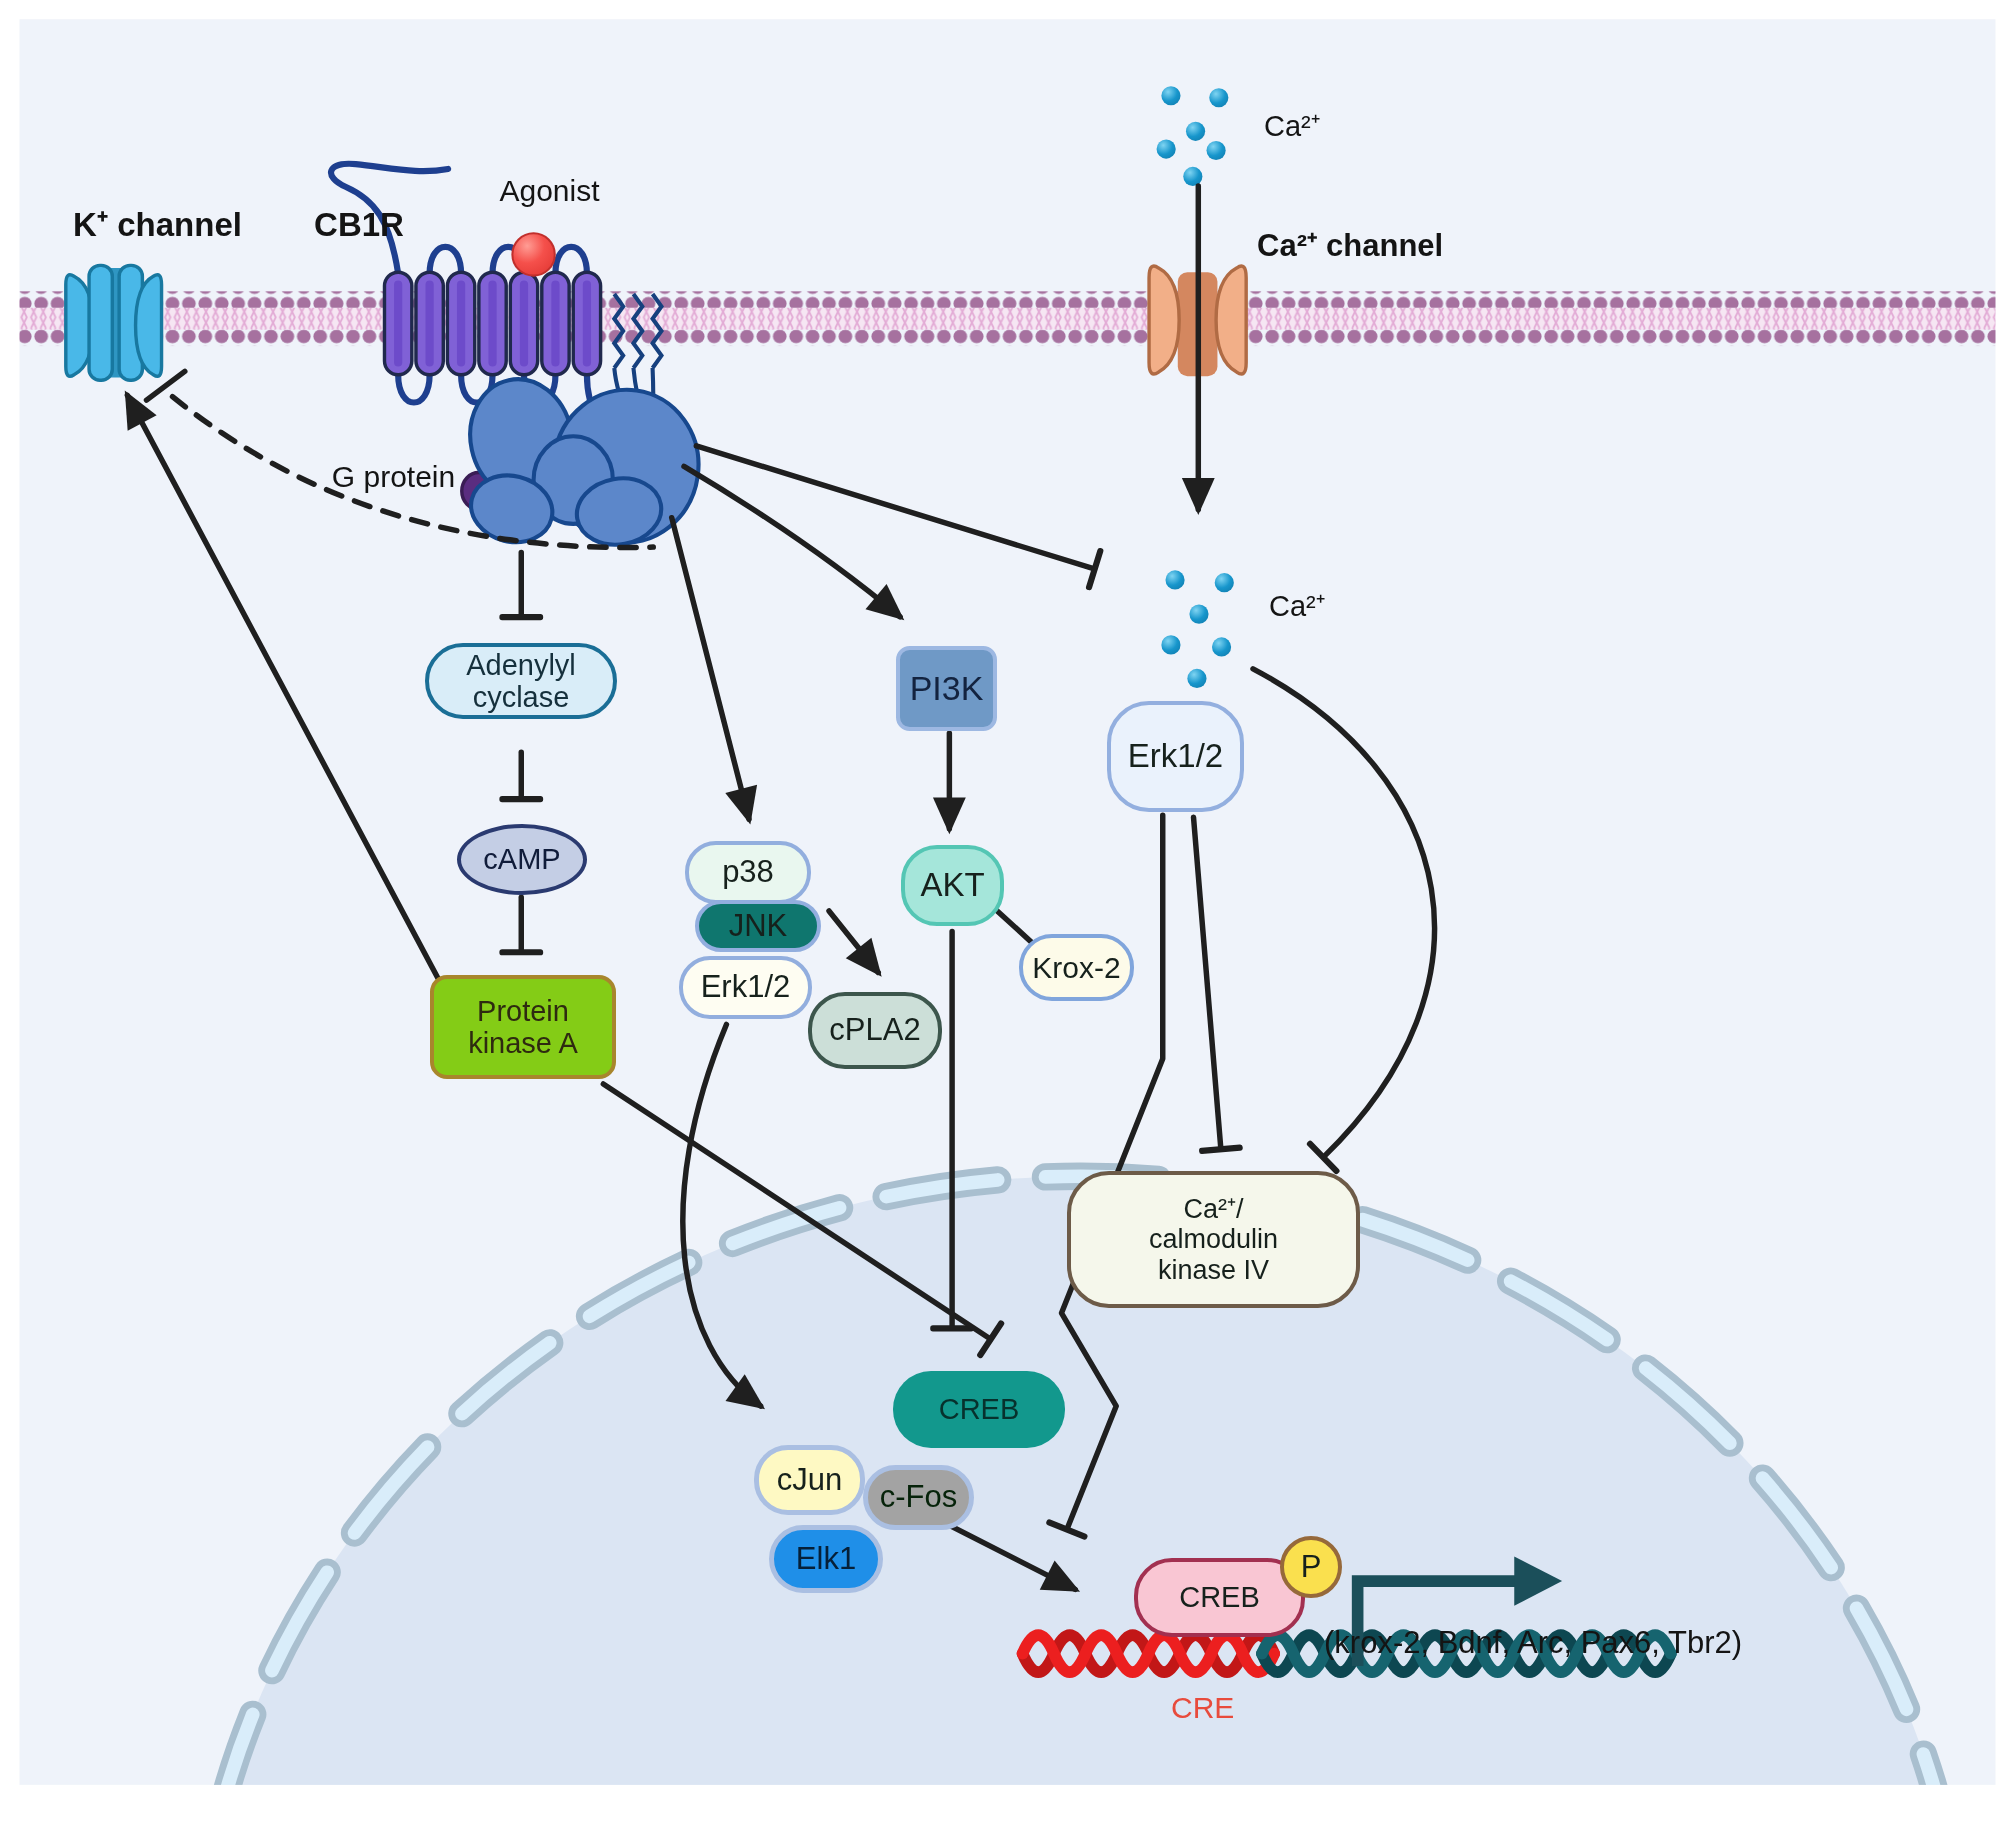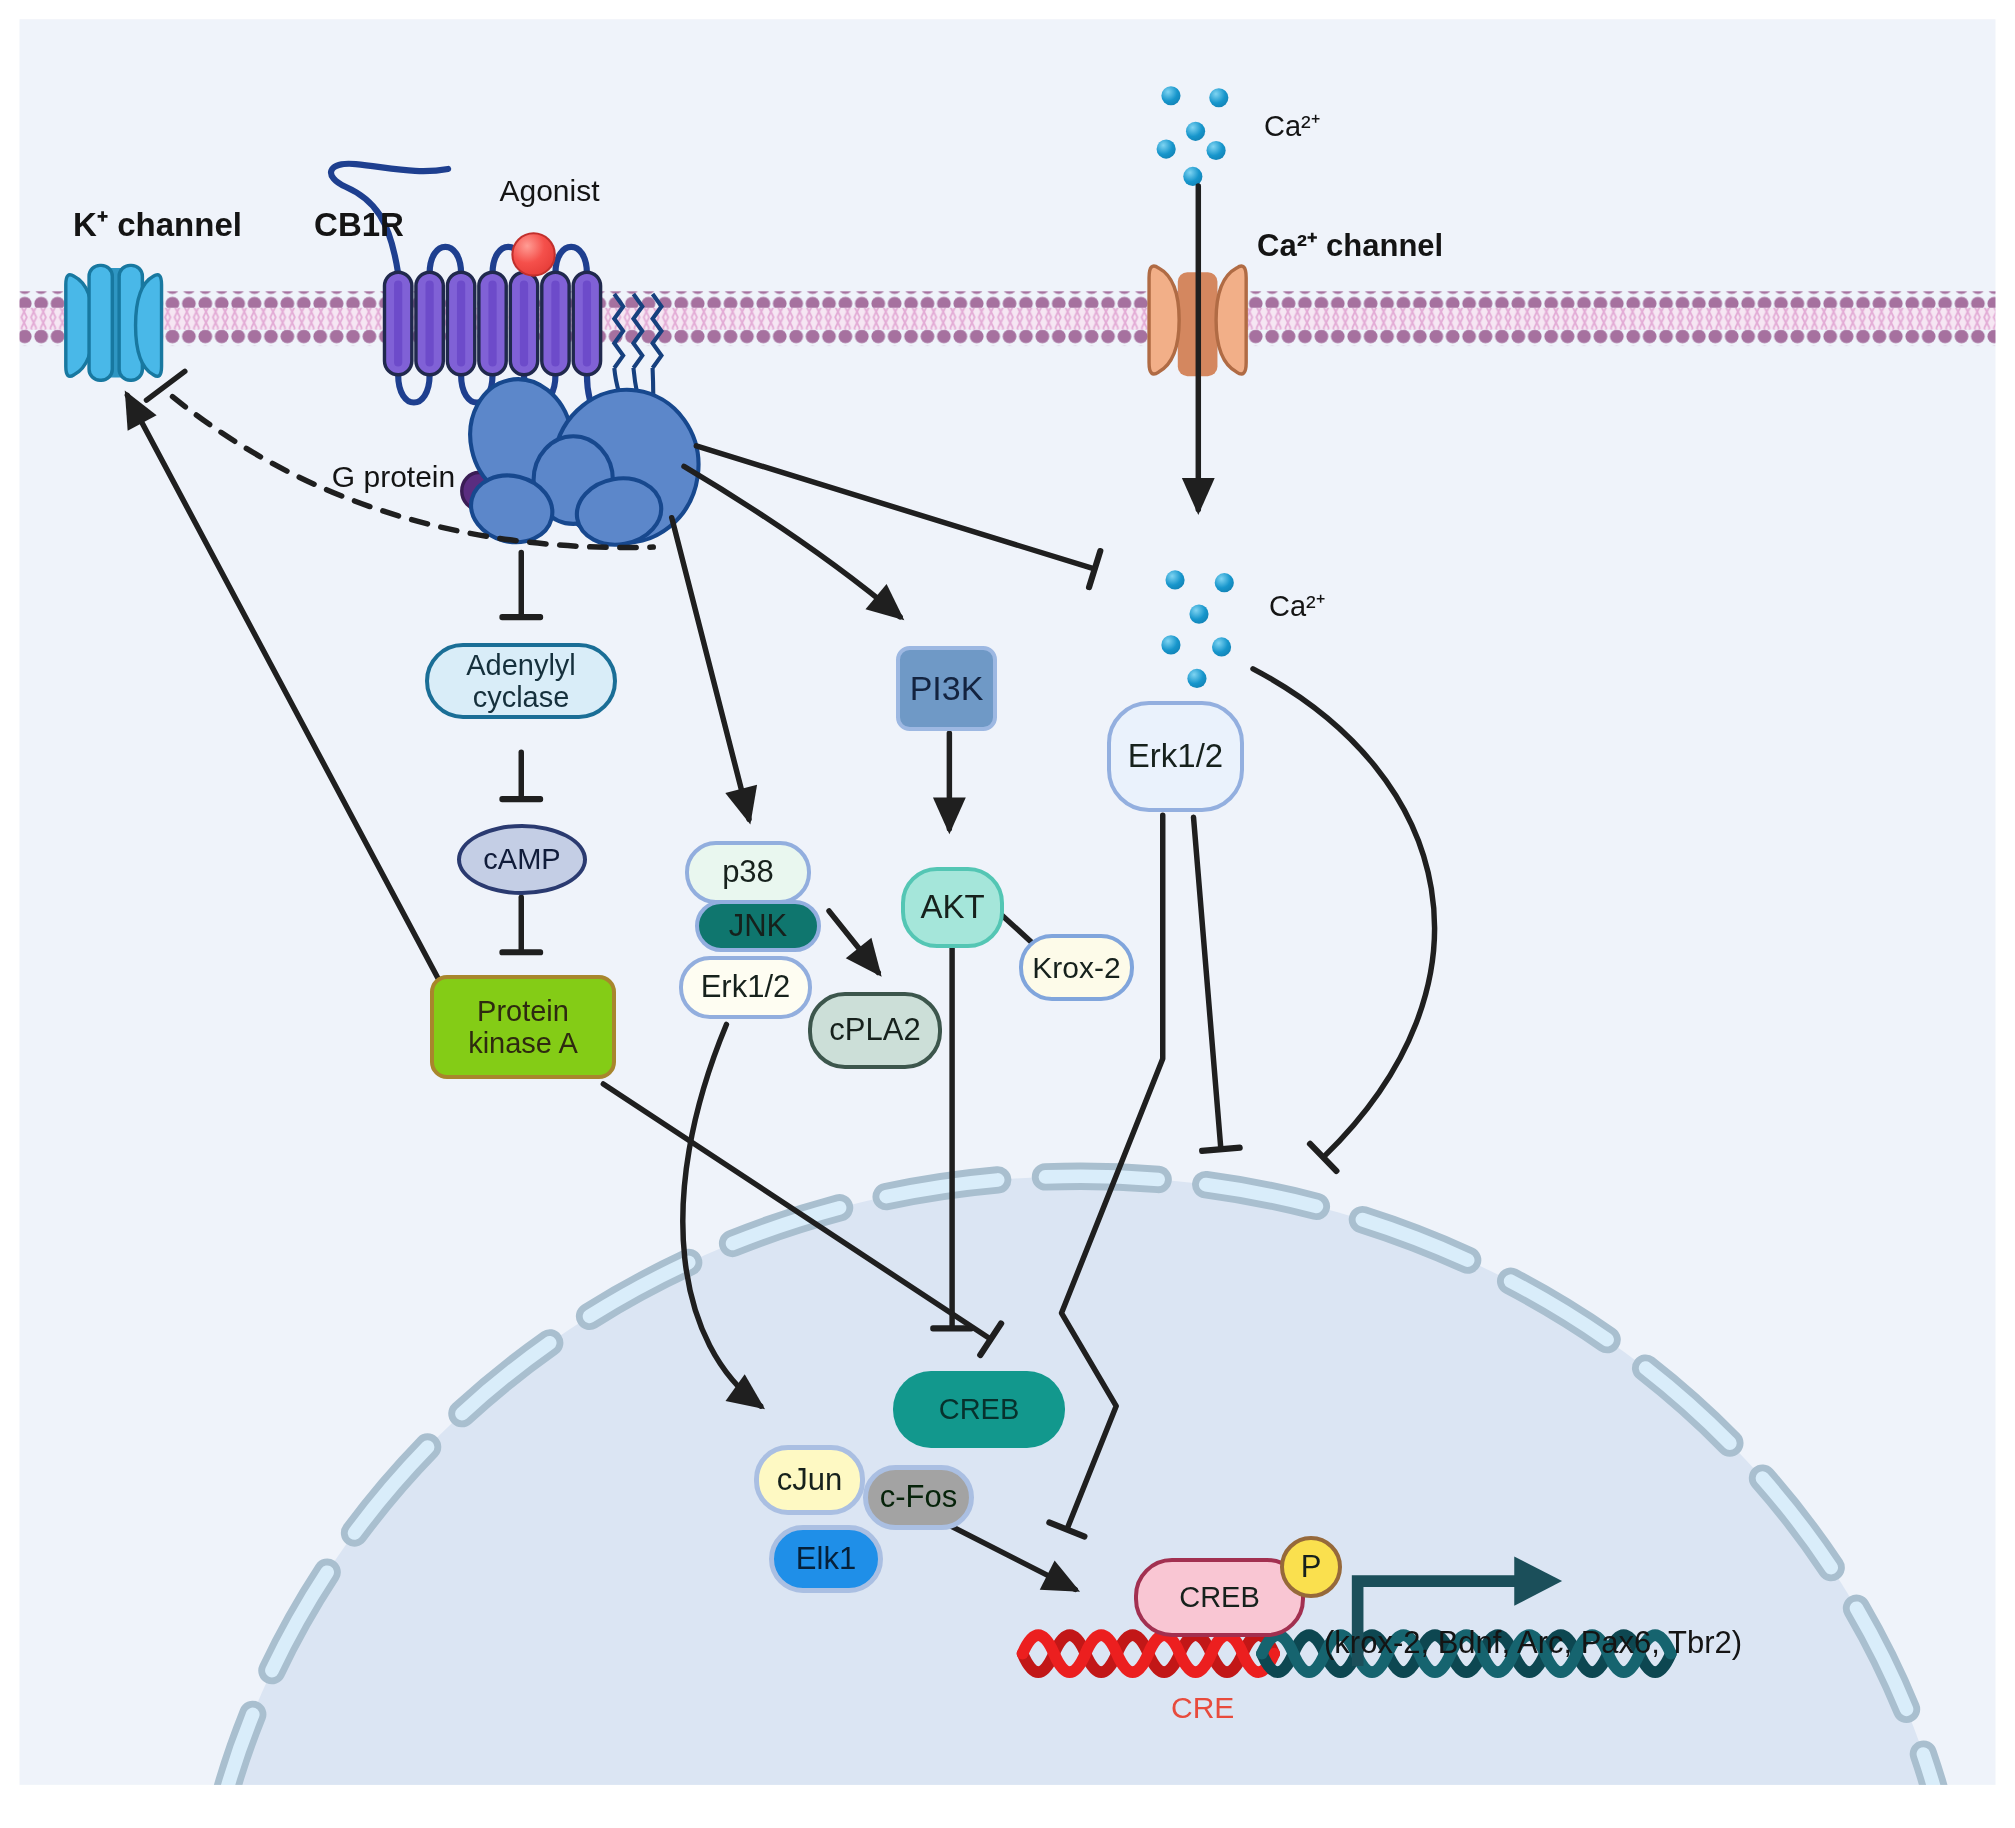--- a/index.html
+++ b/index.html
@@ -187,23 +187,26 @@
 <div class="node" style="left:425px;top:643px;width:192px;height:76px;background:#d9edf8;border:4.1px solid #1a6e96;border-radius:44px;font-size:29px;color:#15303c;">Adenylyl
 cyclase</div>
 <div class="node" style="left:457px;top:824px;width:130px;height:71px;background:#c4cee5;border:4.1px solid #2a3a70;border-radius:50%;font-size:29px;color:#101c3a;">cAMP</div>
 <div class="node" style="left:430px;top:975px;width:186px;height:104px;background:#84cc16;border:4.1px solid #a8862c;border-radius:17px;font-size:29px;color:#2e2a10;">Protein
 kinase A</div>
 <div class="node" style="left:685px;top:841px;width:126px;height:63px;background:#e9f7ef;border:4.8px solid #92aede;border-radius:31px;font-size:31px;">p38</div>
 <div class="node" style="left:695px;top:900px;width:126px;height:52px;background:#0f766e;border:4.8px solid #92aede;border-radius:31px;font-size:31px;">JNK</div>
 <div class="node" style="left:679px;top:956px;width:133px;height:63px;background:#fefdf2;border:4.8px solid #92aede;border-radius:31px;font-size:31px;">Erk1/2</div>
 <div class="node" style="left:808px;top:992px;width:134px;height:77px;background:#ccdfd8;border:4.1px solid #3c564c;border-radius:37px;font-size:31px;">cPLA2</div>
 <div class="node" style="left:896px;top:646px;width:101px;height:85px;background:#6f99c6;border:4.1px solid #9db8e2;border-radius:13.7px;font-size:34px;color:#13233f;">PI3K</div>
-<div class="node" style="left:901px;top:845px;width:103px;height:81px;background:#a5e6da;border:4.8px solid #54c6b4;border-radius:36px;font-size:33px;margin-top:22px;">AKT</div>
+<div class="node" style="left:901px;top:845px;width:103px;height:81px;background:#a5e6da;border:4.8px solid #54c6b4;border-radius:36px;font-size:33px;">AKT</div>
 <div class="node" style="left:1019px;top:934px;width:115px;height:67px;background:#fdfbe9;border:4.1px solid #80a5dc;border-radius:33px;font-size:30px;">Krox-2</div>
 <div class="node" style="left:1107px;top:701px;width:137px;height:111px;background:#eaf2fc;border:4.8px solid #93afdf;border-radius:42px;font-size:33px;">Erk1/2</div>
+<div class="node" style="left:1067px;top:1171px;width:293px;height:137px;background:#f5f7eb;border:4.8px solid #6d5b48;border-radius:42px;font-size:27px;">Ca²⁺/
+calmodulin
+kinase IV</div>
 <div class="node" style="left:893px;top:1371px;width:172px;height:77px;background:#12988d;border-radius:38px;font-size:29px;color:#07312d;">CREB</div>
 <div class="node" style="left:754px;top:1445px;width:111px;height:70px;background:#fef9c3;border:5.5px solid #aabfe2;border-radius:34px;font-size:31px;">cJun</div>
 <div class="node" style="left:863px;top:1465px;width:111px;height:65px;background:#a3a3a3;border:5.5px solid #aabfe2;border-radius:34px;font-size:31px;color:#06230a;">c-Fos</div>
 <div class="node" style="left:769px;top:1525px;width:114px;height:68px;background:#1f8fe8;border:5.5px solid #aabfe2;border-radius:34px;font-size:31px;color:#062038;">Elk1</div>
 <div class="node" style="left:1134px;top:1558px;width:171px;height:79px;background:#f9c6d3;border:4.8px solid #a23050;border-radius:38px;font-size:29px;">CREB</div>
 <div class="node" style="left:1280px;top:1536px;width:62px;height:62px;background:#fae04e;border:4.8px solid #96693a;border-radius:50%;font-size:31px;">P</div>
 
 </div>
 
 

